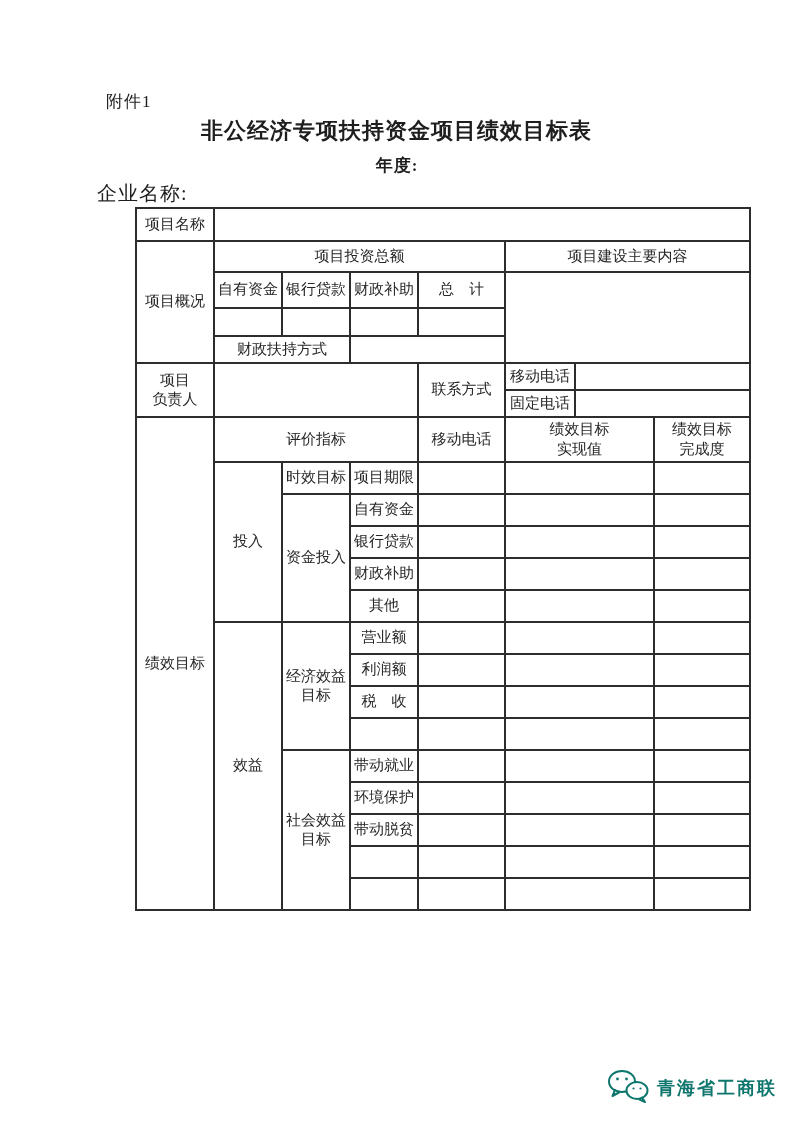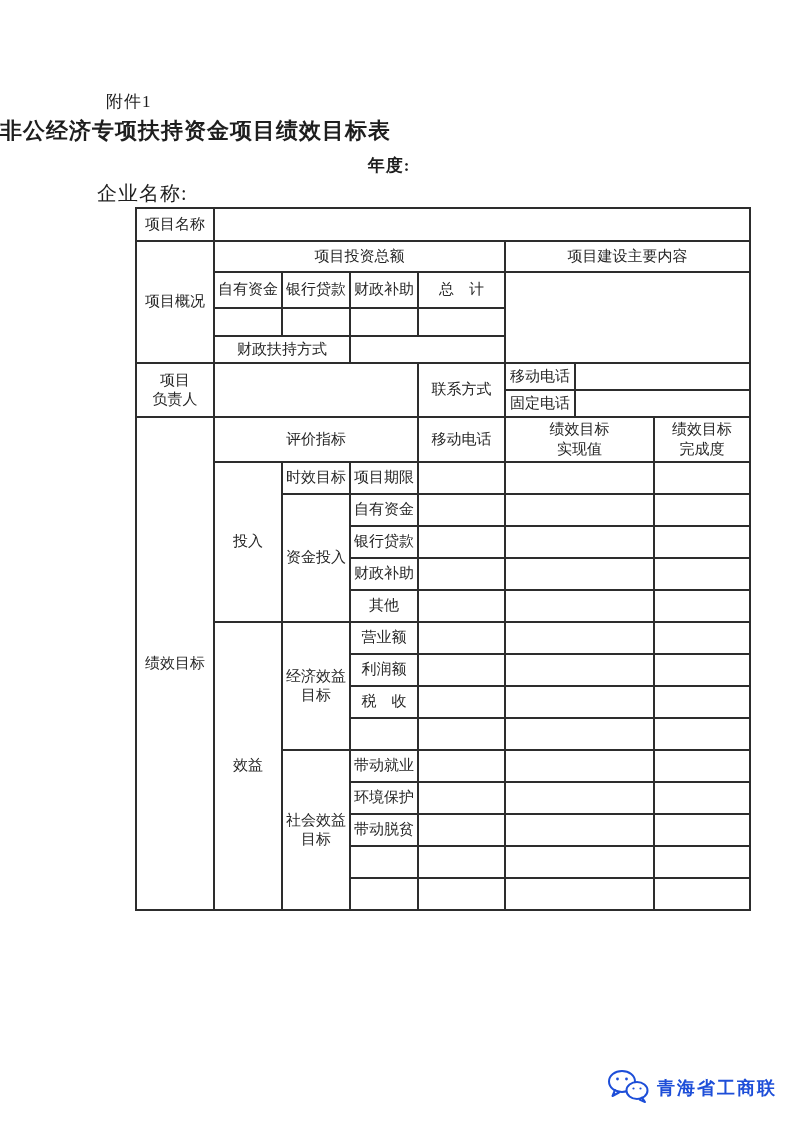--- a/index.html
+++ b/index.html
@@ -5,25 +5,25 @@
   html,body{margin:0;padding:0;}
   body{
     width:793px;height:1123px;background:#ffffff;position:relative;
     font-family:"Liberation Serif","DejaVu Serif",serif;
     color:#1e1e1e;overflow:hidden;
   }
   .attachment{
     position:absolute;left:106px;top:90px;font-size:17px;letter-spacing:1px;
   }
   .doc-title{
-    position:absolute;left:0;width:793px;top:116px;
+    position:absolute;left:0;width:793px;top:116px;text-align:center;
     font-size:22px;font-weight:bold;letter-spacing:1px;
   }
   .doc-year{
-    position:absolute;left:0;width:778px;top:154px;text-align:center;
+    position:absolute;left:8px;width:778px;top:154px;text-align:center;
     font-size:17px;font-weight:bold;letter-spacing:1px;
   }
   .company-line{
     position:absolute;left:97px;top:180px;font-size:20px;letter-spacing:1px;
   }
   table.form{
     position:absolute;left:93px;top:207px;width:614px;
     border-collapse:collapse;table-layout:fixed;margin-left:42px;
   }
   table.form td{
@@ -205,21 +205,21 @@
   </tr>
   <tr style="height:32px">
     <td></td>
     <td></td>
     <td colspan="2"></td>
     <td></td>
   </tr>
 </tbody>
   </table>
 
-<div class="watermark" style="color: #1d4ed8;">
+<div class="watermark" style="color: #0f766e;">
   <span>
     <svg width="44" height="36" viewBox="0 0 44 36" aria-hidden="true">
       <g fill="#ffffff" stroke="currentColor" stroke-width="2">
         <ellipse cx="16" cy="13.5" rx="13" ry="10.5"></ellipse>
         <path d="M9 22 L6.5 28 L13 24.5 Z" stroke-linejoin="round"></path>
         <ellipse cx="31" cy="22.5" rx="10.5" ry="8.5"></ellipse>
         <path d="M36 29.5 L39 34 L33.5 31.5 Z" stroke-linejoin="round"></path>
       </g>
       <g fill="currentColor">
         <circle cx="11.5" cy="11" r="1.4"></circle>

